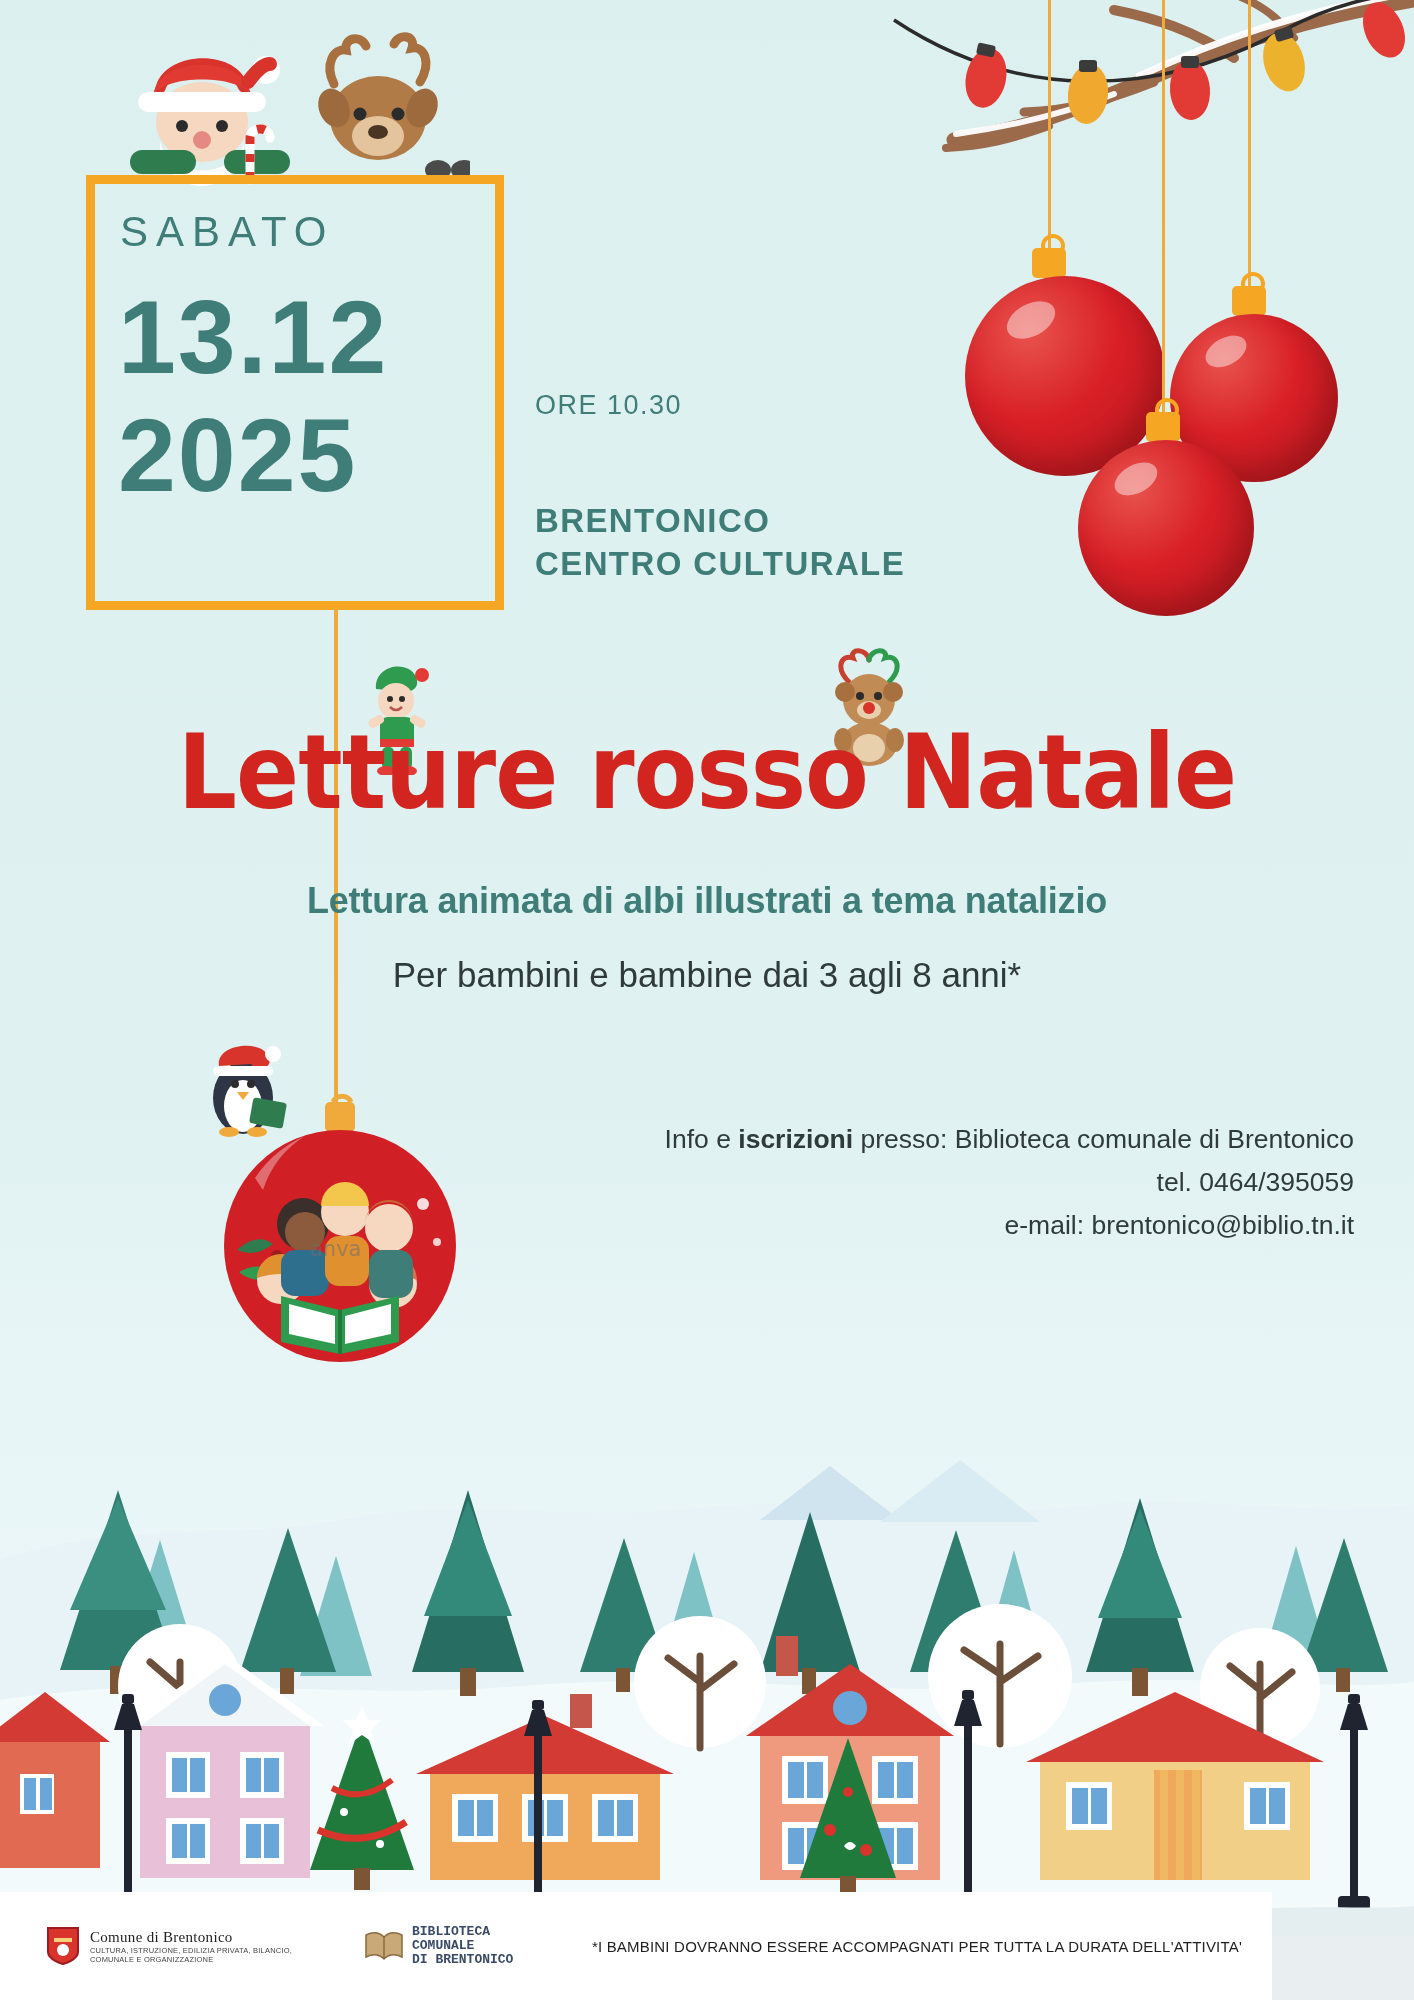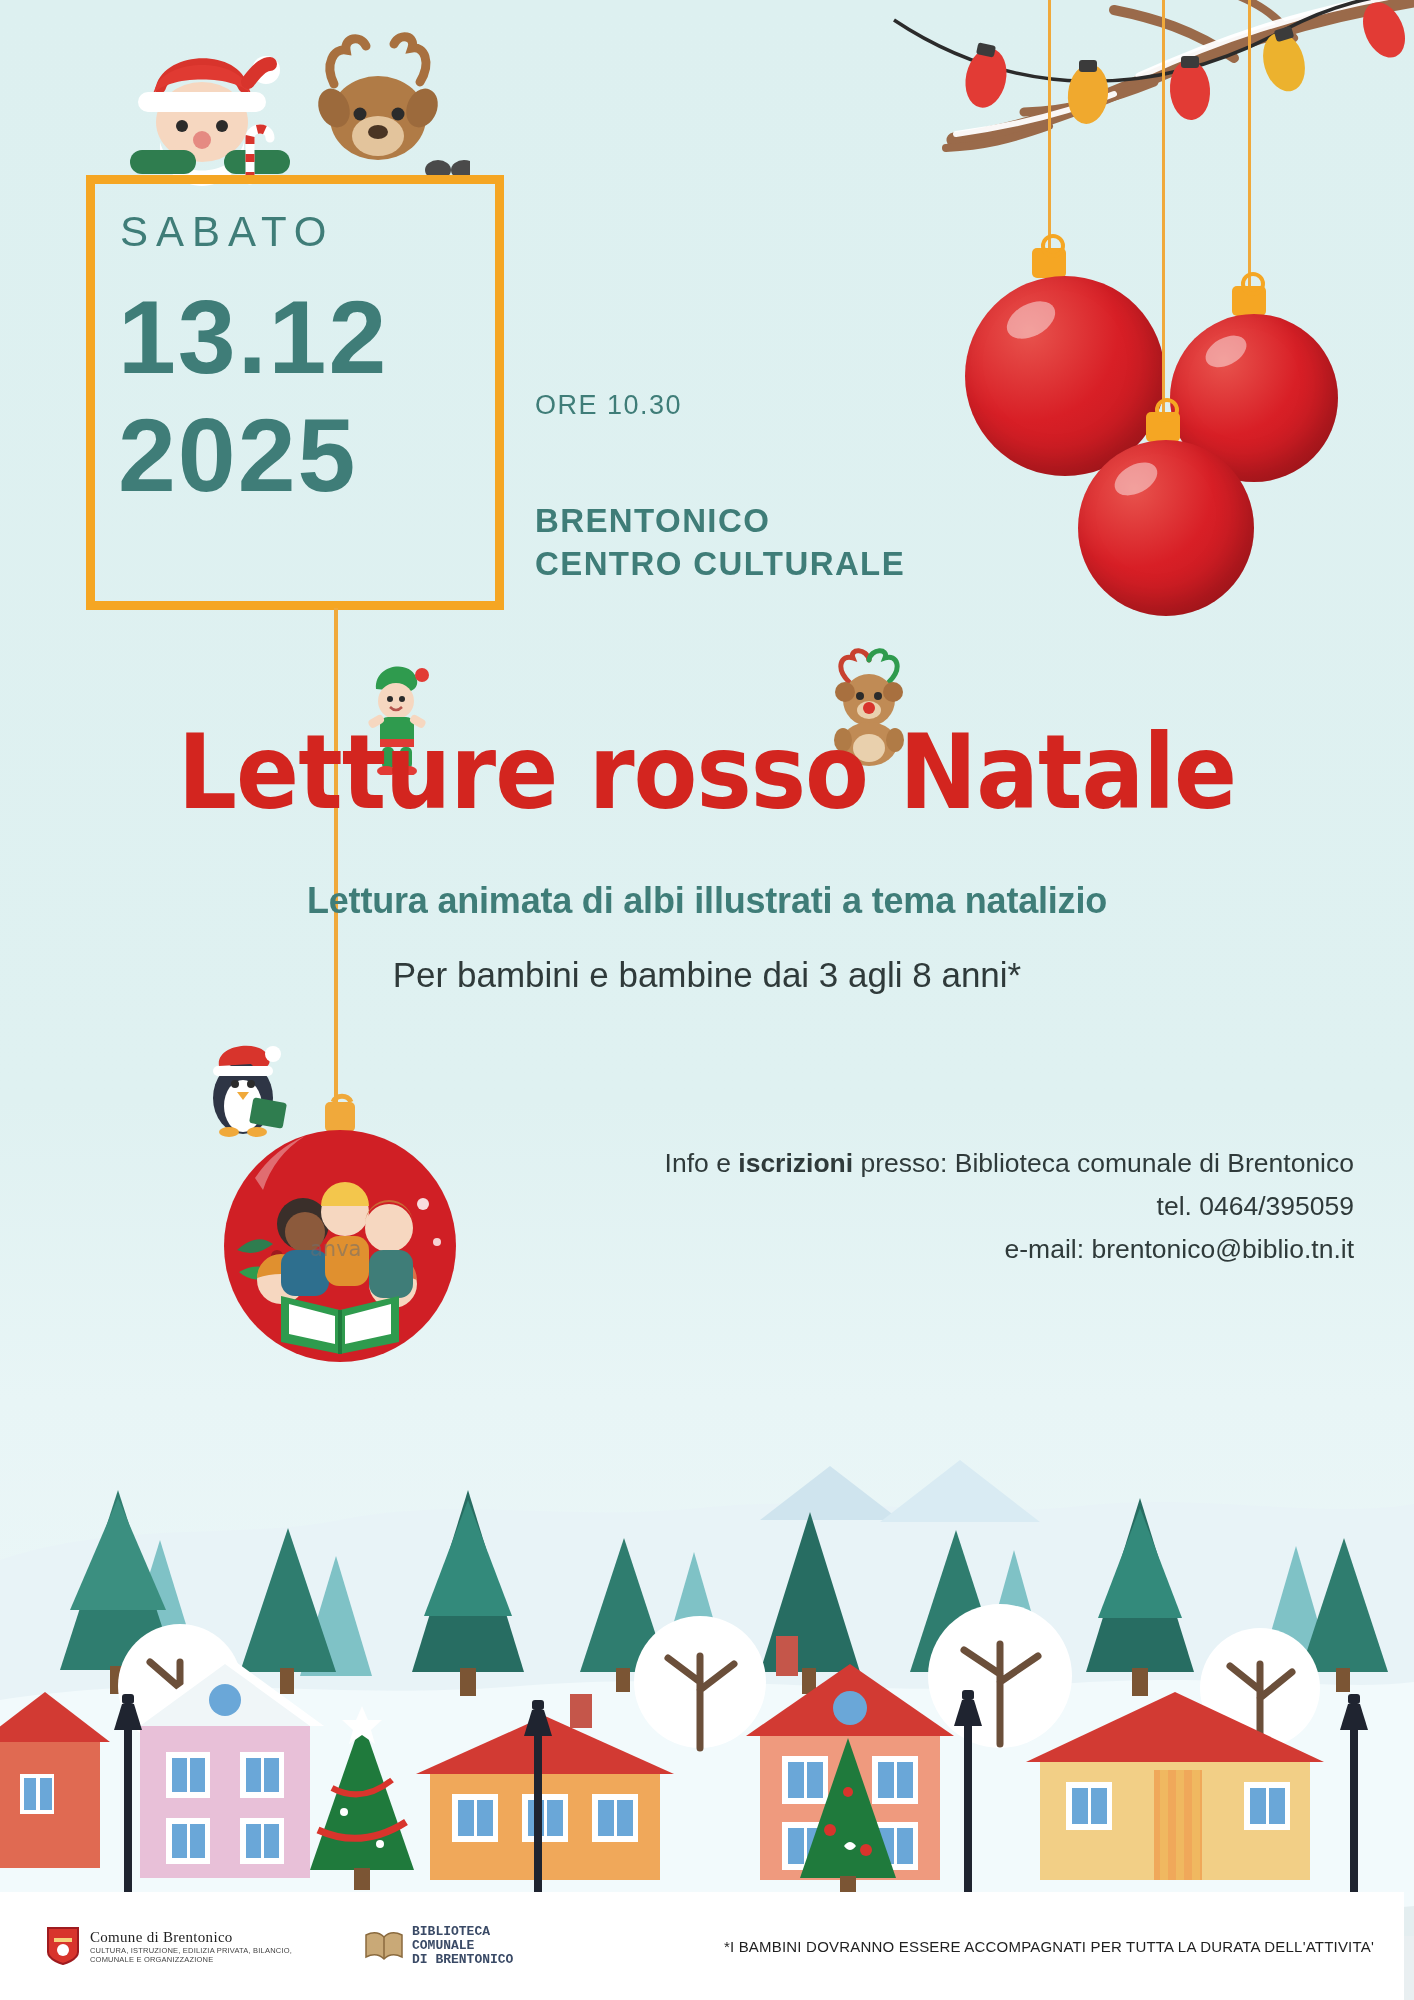--- a/index.html
+++ b/index.html
@@ -157,33 +157,32 @@
   
   .info {
     position: absolute;
     right: 60px;
     top: 1118px;
     width: 840px;
     text-align: right;
     font-size: 26.5px;
     color: #2f3a3a;
     line-height: 1.62;
-    margin-top: 24px;
   }
   .info b { font-weight: 700; }
 
   
   .scene { position: absolute; left: 0; bottom: 0; width: 1414px; height: 630px; }
 
   
   .footer {
     position: absolute;
     left: 0;
     bottom: 0;
-    width: 1404px;
+    width: 1272px;
     height: 108px;
     background: #ffffff;
     display: flex;
     align-items: center;
   }
   .logo1 { margin-left: 46px; display: flex; align-items: center; gap: 10px; }
   .crest { width: 34px; height: 40px; }
   .logo1-text { line-height: 1.22; }
   .logo1-title { font-size: 15px; font-family: "Liberation Serif", serif; color: #1f1f1f; letter-spacing: 0.3px;}
   .logo1-sub { font-size: 7.5px; color: #444; letter-spacing: 0.2px; }

